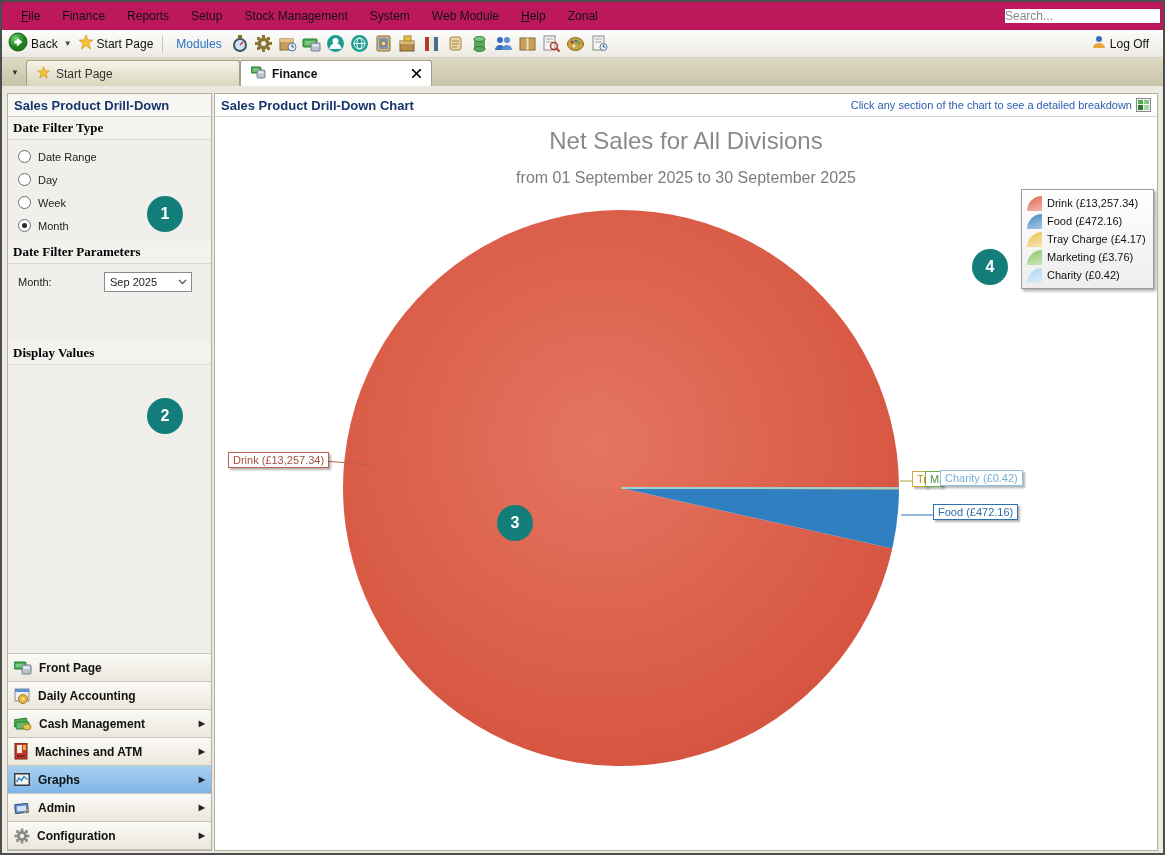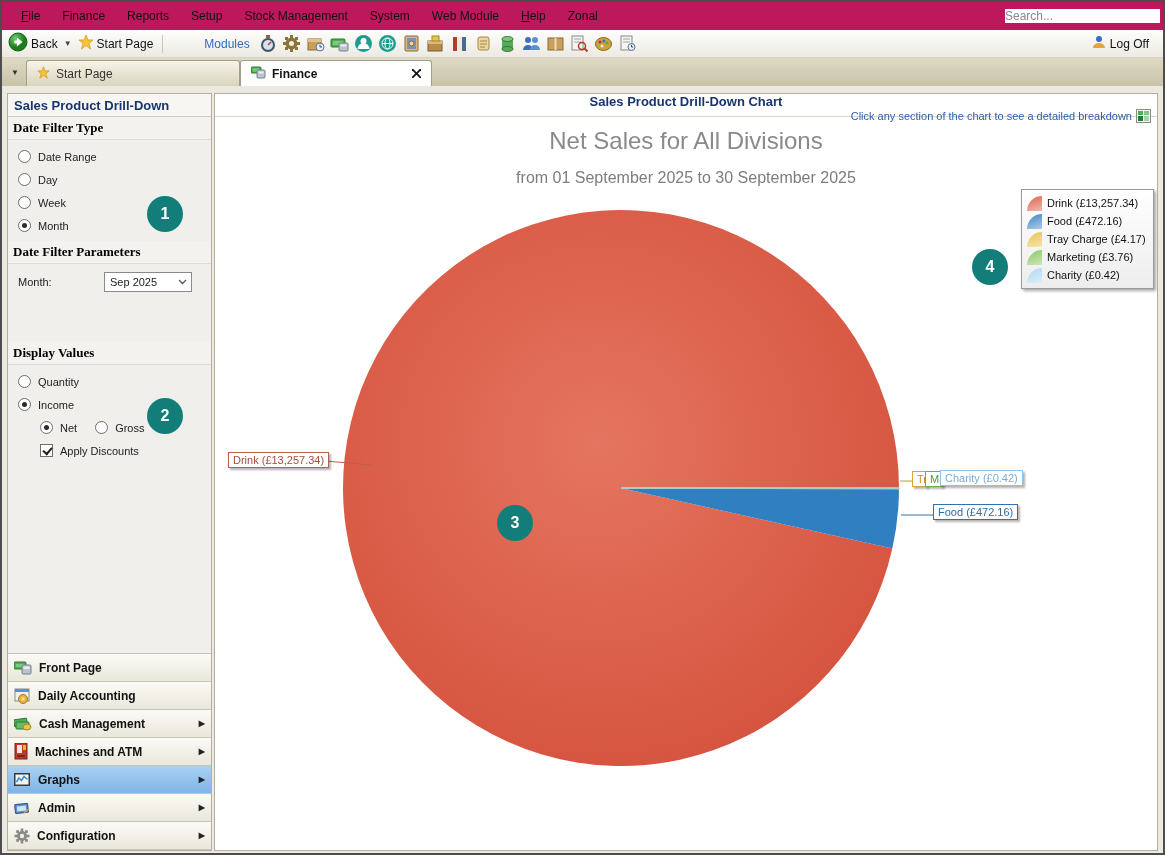--- a/index.html
+++ b/index.html
@@ -21,21 +21,21 @@
   .search-wrap { margin-left:auto; display:flex; align-items:center; width:150px; padding-right:6px;gap:24px; }
   .search-input { border:none; outline:none; flex:1; font-size:12px; color:#333; font-family:"Liberation Sans",sans-serif; }
   .search-input::placeholder { color:#8a8a8a; }
 
   
   .toolbar { height:28px; display:flex; align-items:center; gap:3px; padding:0 6px;
              background:linear-gradient(#fdfdfc,#eceae2); border-bottom:1px solid #d6d3c6; flex:0 0 auto; }
   .tb-text { font-size:12px; color:#111; }
   .tb-caret { font-size:8px; color:#444; padding:0 3px; }
   .tb-sep { width:1px; height:18px; background:#c9c6ba; margin:0 6px; }
-  .modules { font-size:12px; color:#2a6fc9; padding:0 4px;margin-left:28px; }
+  .modules { font-size:12px; color:#2a6fc9; padding:0 4px; }
   .tb-ic { width:21px; height:21px; display:flex; align-items:center; justify-content:center; border-radius:3px; }
   .logoff { margin-left:auto; display:flex; align-items:center; gap:4px; padding-right:8px; font-size:12px; color:#111; }
 
   
   .tabstrip { height:28px; background:linear-gradient(#dedac4,#c8c4a9); display:flex; align-items:flex-end; padding-left:4px; flex:0 0 auto; }
   .tab-drop { width:18px; height:20px; margin:0 2px 4px 0; display:flex; align-items:center; justify-content:center; font-size:8px; color:#333; }
   .tab { height:26px; display:flex; align-items:center; gap:6px; padding:0 10px; font-size:12px;
          border:1px solid #a39f88; border-bottom:none; border-radius:3px 3px 0 0; cursor:default; }
   .tab.inactive { width:214px; background:linear-gradient(#f7f4e8,#d9d5bd); color:#333; }
   .tab.active { width:192px; background:#fff; font-weight:bold; color:#111; position:relative; }
@@ -66,21 +66,21 @@
 
   .nav { margin-top:auto; border-top:1px solid #c9c5b8; }
   .nav-item { height:28px; display:flex; align-items:center; gap:7px; padding:0 6px; font-size:12px; font-weight:bold; color:#111;
               background:linear-gradient(#fbfaf6,#eae7db); border-bottom:1px solid #c9c5b8; cursor:default; }
   .nav-item.selected { background:linear-gradient(#a9d1f3,#7fb4e6); }
   .nav-item .arrow { margin-left:auto; font-size:8px; color:#222; }
   .nav-item svg { flex:0 0 auto; }
 
   
   .main { flex:1 1 auto; background:#fff; border:1px solid #b3afa3; display:flex; flex-direction:column; min-width:0; }
-  .main-header { height:23px; display:flex; align-items:center; padding:0 6px; border-bottom:1px solid #dad7cc;flex-direction:column; }
+  .main-header { height:23px; display:flex; align-items:center; padding:0 6px; border-bottom:1px solid #dad7cc; }
   .main-header .mh-title { font-size:13px; font-weight:bold; color:#17366e; }
   .main-header .mh-hint { margin-left:auto; font-size:11px; color:#2a5db0; display:flex; align-items:center; gap:4px; }
   .chart-region { position:relative; flex:1 1 auto; overflow:hidden; }
   .chart-titles { position:absolute; top:10px; left:0; right:0; text-align:center; }
   .chart-title { font-size:24px; color:#8a8a8a; }
   .chart-subtitle { font-size:16px; color:#7d7d7d; margin-top:14px; }
   #pie-svg { position:absolute; left:0; top:0; }
 
   .callout { position:absolute; background:#fff; font-size:11px; padding:1px 4px; white-space:nowrap;
              box-shadow:1.5px 1.5px 2px rgba(0,0,0,.3); }
@@ -343,41 +343,20 @@
         <span class="lbl">Month:</span>
         <span class="select">
           <span>Sep 2025</span>
           <svg width="9" height="6">
               <polyline points="1,1 4.5,4.5 8,1" fill="none" stroke="#555" stroke-width="1.3"></polyline>
             </svg>
         </span>
       </div>
       <div class="gap40"></div>
       <div class="side-header">Display Values</div>
-      <div style="padding-top:5px;">
-        <div class="opt-row">
-            <span class="radio"></span>
-            <span>Quantity</span>
-          </div>
-        <div class="opt-row">
-            <span class="radio sel"></span>
-            <span>Income</span>
-          </div>
-        <div class="opt-row indent">
-          <span class="radio sel"></span>
-            <span>Net</span>
-          <span style="width:4px;"></span>
-          <span class="radio"></span>
-            <span>Gross</span>
-        </div>
-        <div class="opt-row indent">
-          <span class="checkbox checked"></span>
-          <span>Apply Discounts</span>
-        </div>
-      </div>
 
       <div class="nav">
         <div class="nav-item">
           <svg width="18" height="15">
               <rect x="0" y="2" width="12" height="7" rx="1" fill="#4caf50" stroke="#2c7a30"></rect>
               <rect x="2" y="4" width="8" height="3" fill="#81c784"></rect>
               <rect x="8" y="5" width="9" height="9" rx="1" fill="#b9c4cc" stroke="#75828c"></rect>
               <rect x="9.5" y="6.5" width="6" height="2.5" fill="#e8eef2"></rect>
             </svg>
           <span>Front Page</span>

